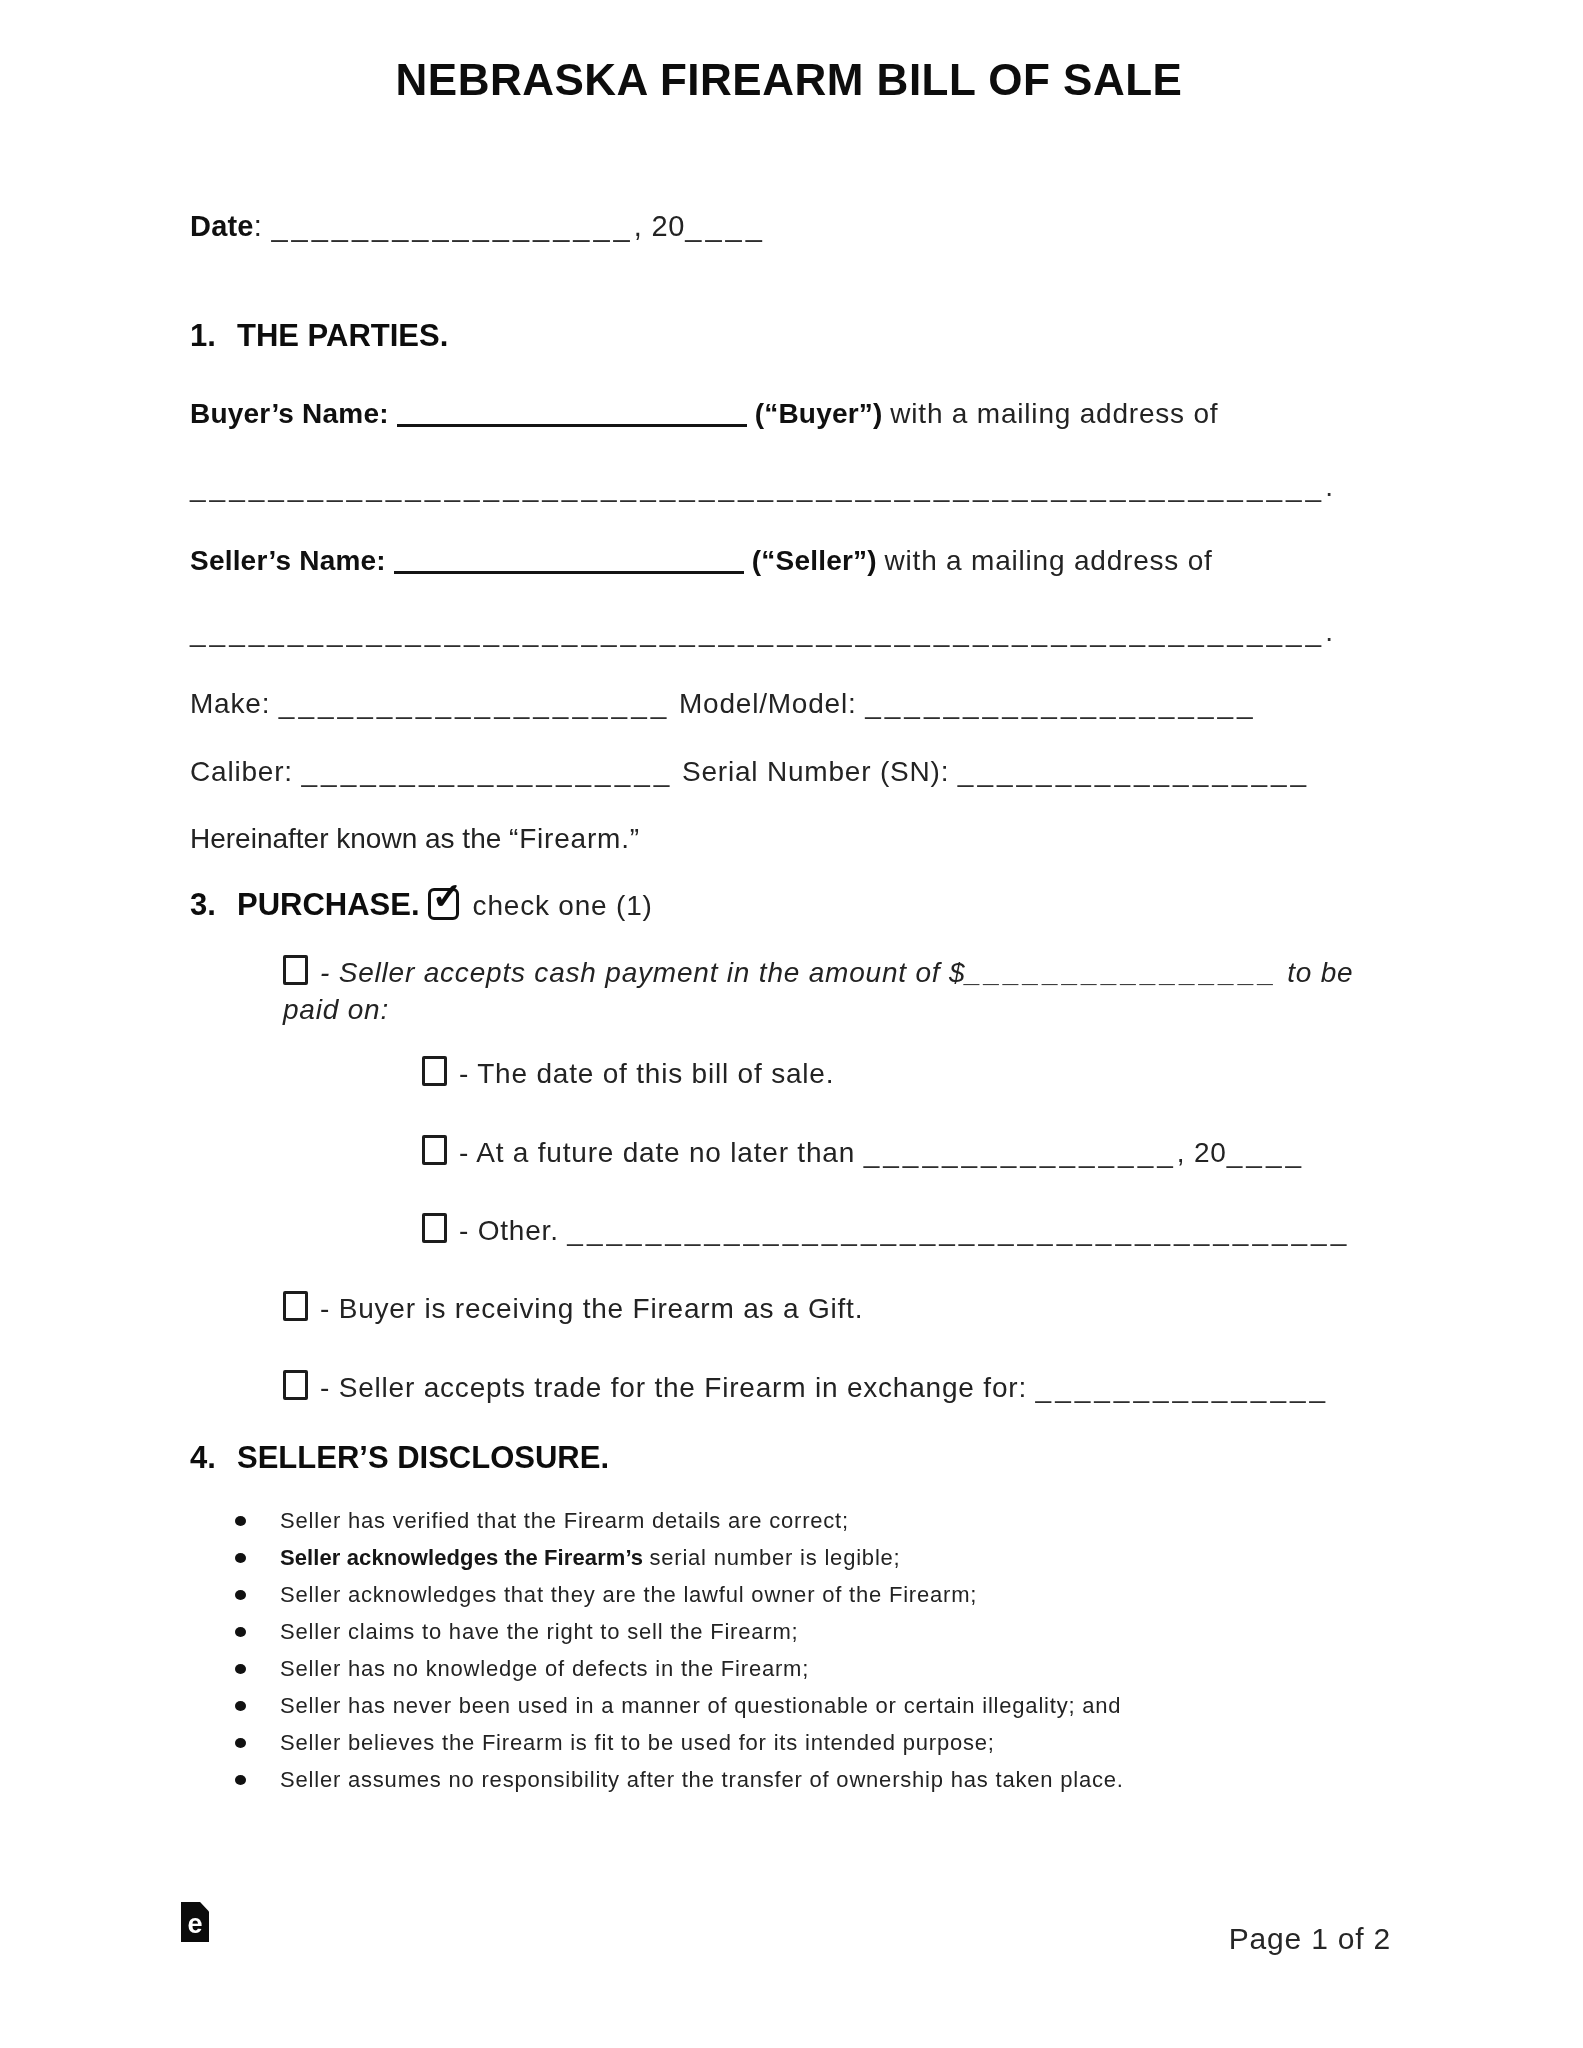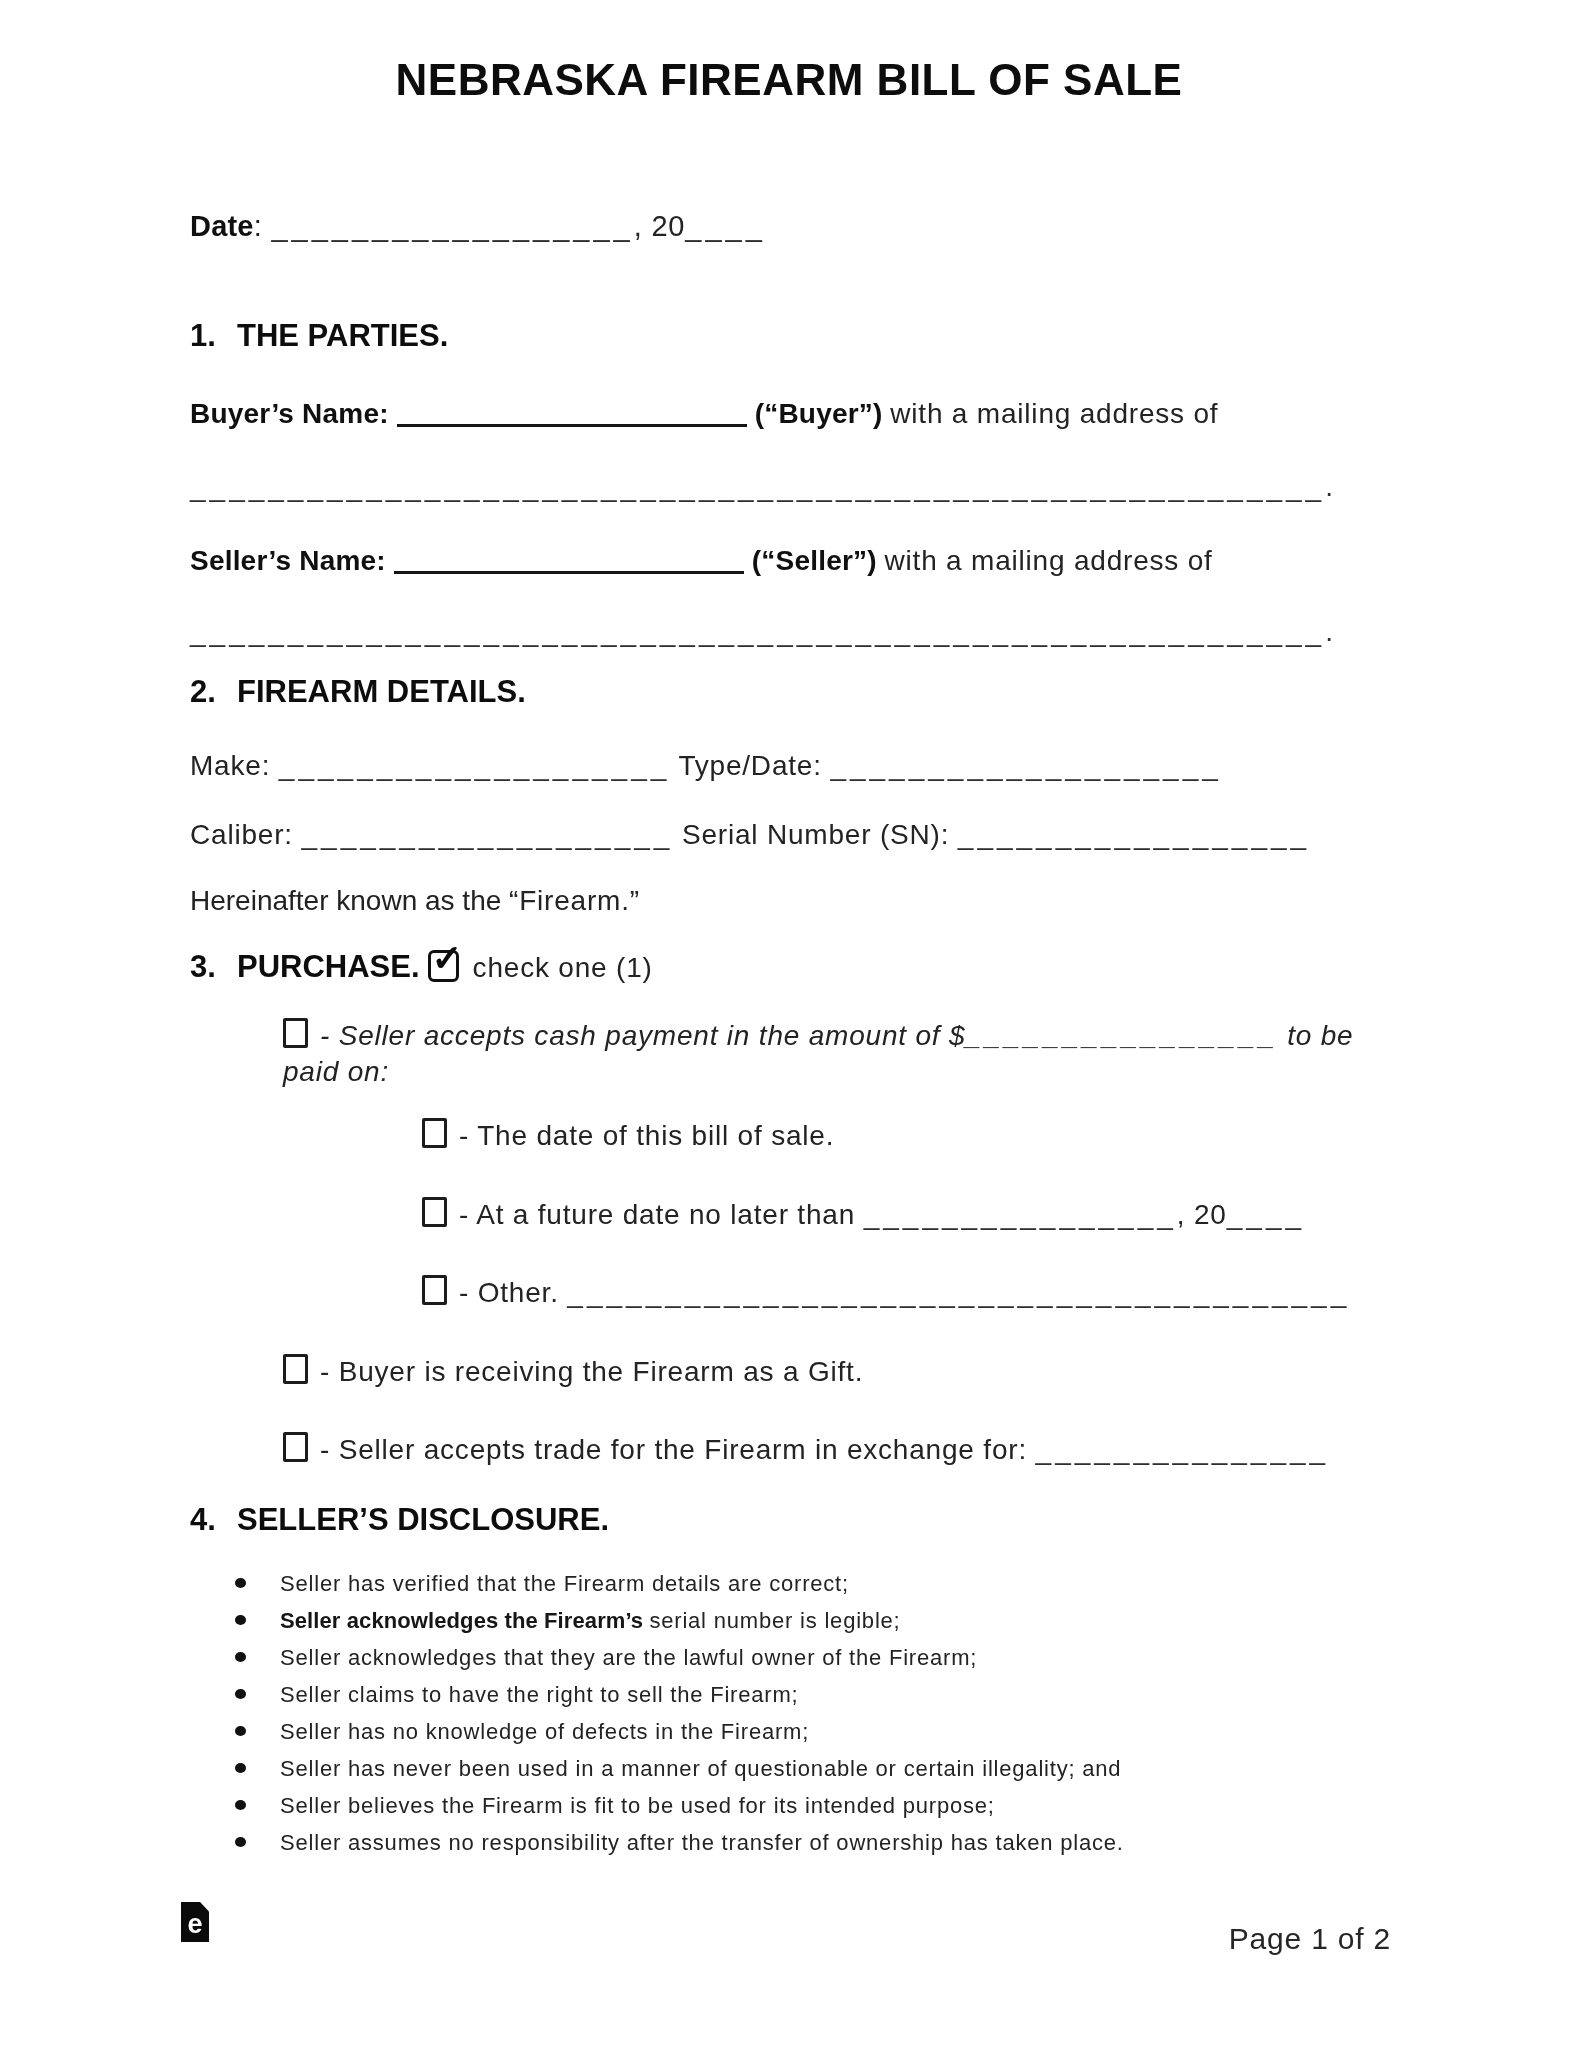--- a/index.html
+++ b/index.html
@@ -99,23 +99,22 @@
   <p class="sech m-h1"><span class="num">1.</span><span class="ht">THE PARTIES.</span></p>
 
   <p class="line m-buyer nowrap"><span class="b">Buyer’s Name:</span><span class="solid-blank"></span><span class="b">(“Buyer”)</span> <span class="tc">with a mailing address of</span></p>
 
   <p class="line m-addr1 nowrap"><span class="dash">__________________________________________________________.</span></p>
 
   <p class="line m-seller nowrap"><span class="b">Seller’s Name:</span><span class="solid-blank"></span><span class="b">(“Seller”)</span> <span class="tc">with a mailing address of</span></p>
 
   <p class="line m-addr2 nowrap"><span class="dash">__________________________________________________________.</span></p>
 
-  <p class="sech m-h2"><span class="num">2.</span><span class="ht">FIREARM DETAILS.</span></p>
 
-  <p class="line m-make nowrap tc"><span class="tc">Make:</span> <span class="dash">____________________</span> <span class="tc">Type/Date:</span> <span class="dash">____________________</span></p>
+  <p class="line m-make nowrap tc"><span class="tc">Make:</span> <span class="dash">____________________</span> <span class="tc">Model/Model:</span> <span class="dash">____________________</span></p>
 
   <p class="line m-cal nowrap tc"><span class="tc">Caliber:</span> <span class="dash">___________________</span> <span class="tc">Serial Number (SN):</span> <span class="dash">__________________</span></p>
 
   <p class="line m-herein nowrap"><span>Hereinafter known as the</span> <span class="tc">“Firearm.”</span></p>
 
   <p class="sech m-h3"><span class="num">3.</span><span class="ht">PURCHASE.</span><span class="cbx-checked"><span class="mark">✓</span></span><span class="tc" style="font-size:28px;">check one (1)</span></p>
 
   <p class="line tc ind1 m-itemA"><span class="cbx"></span><span>- Seller accepts cash payment in the amount of $</span><span class="dash">________________</span> <span>to be paid on:</span></p>
 
   <p class="line tc ind2 m-subB nowrap"><span class="cbx"></span><span>- The date of this bill of sale.</span></p>

